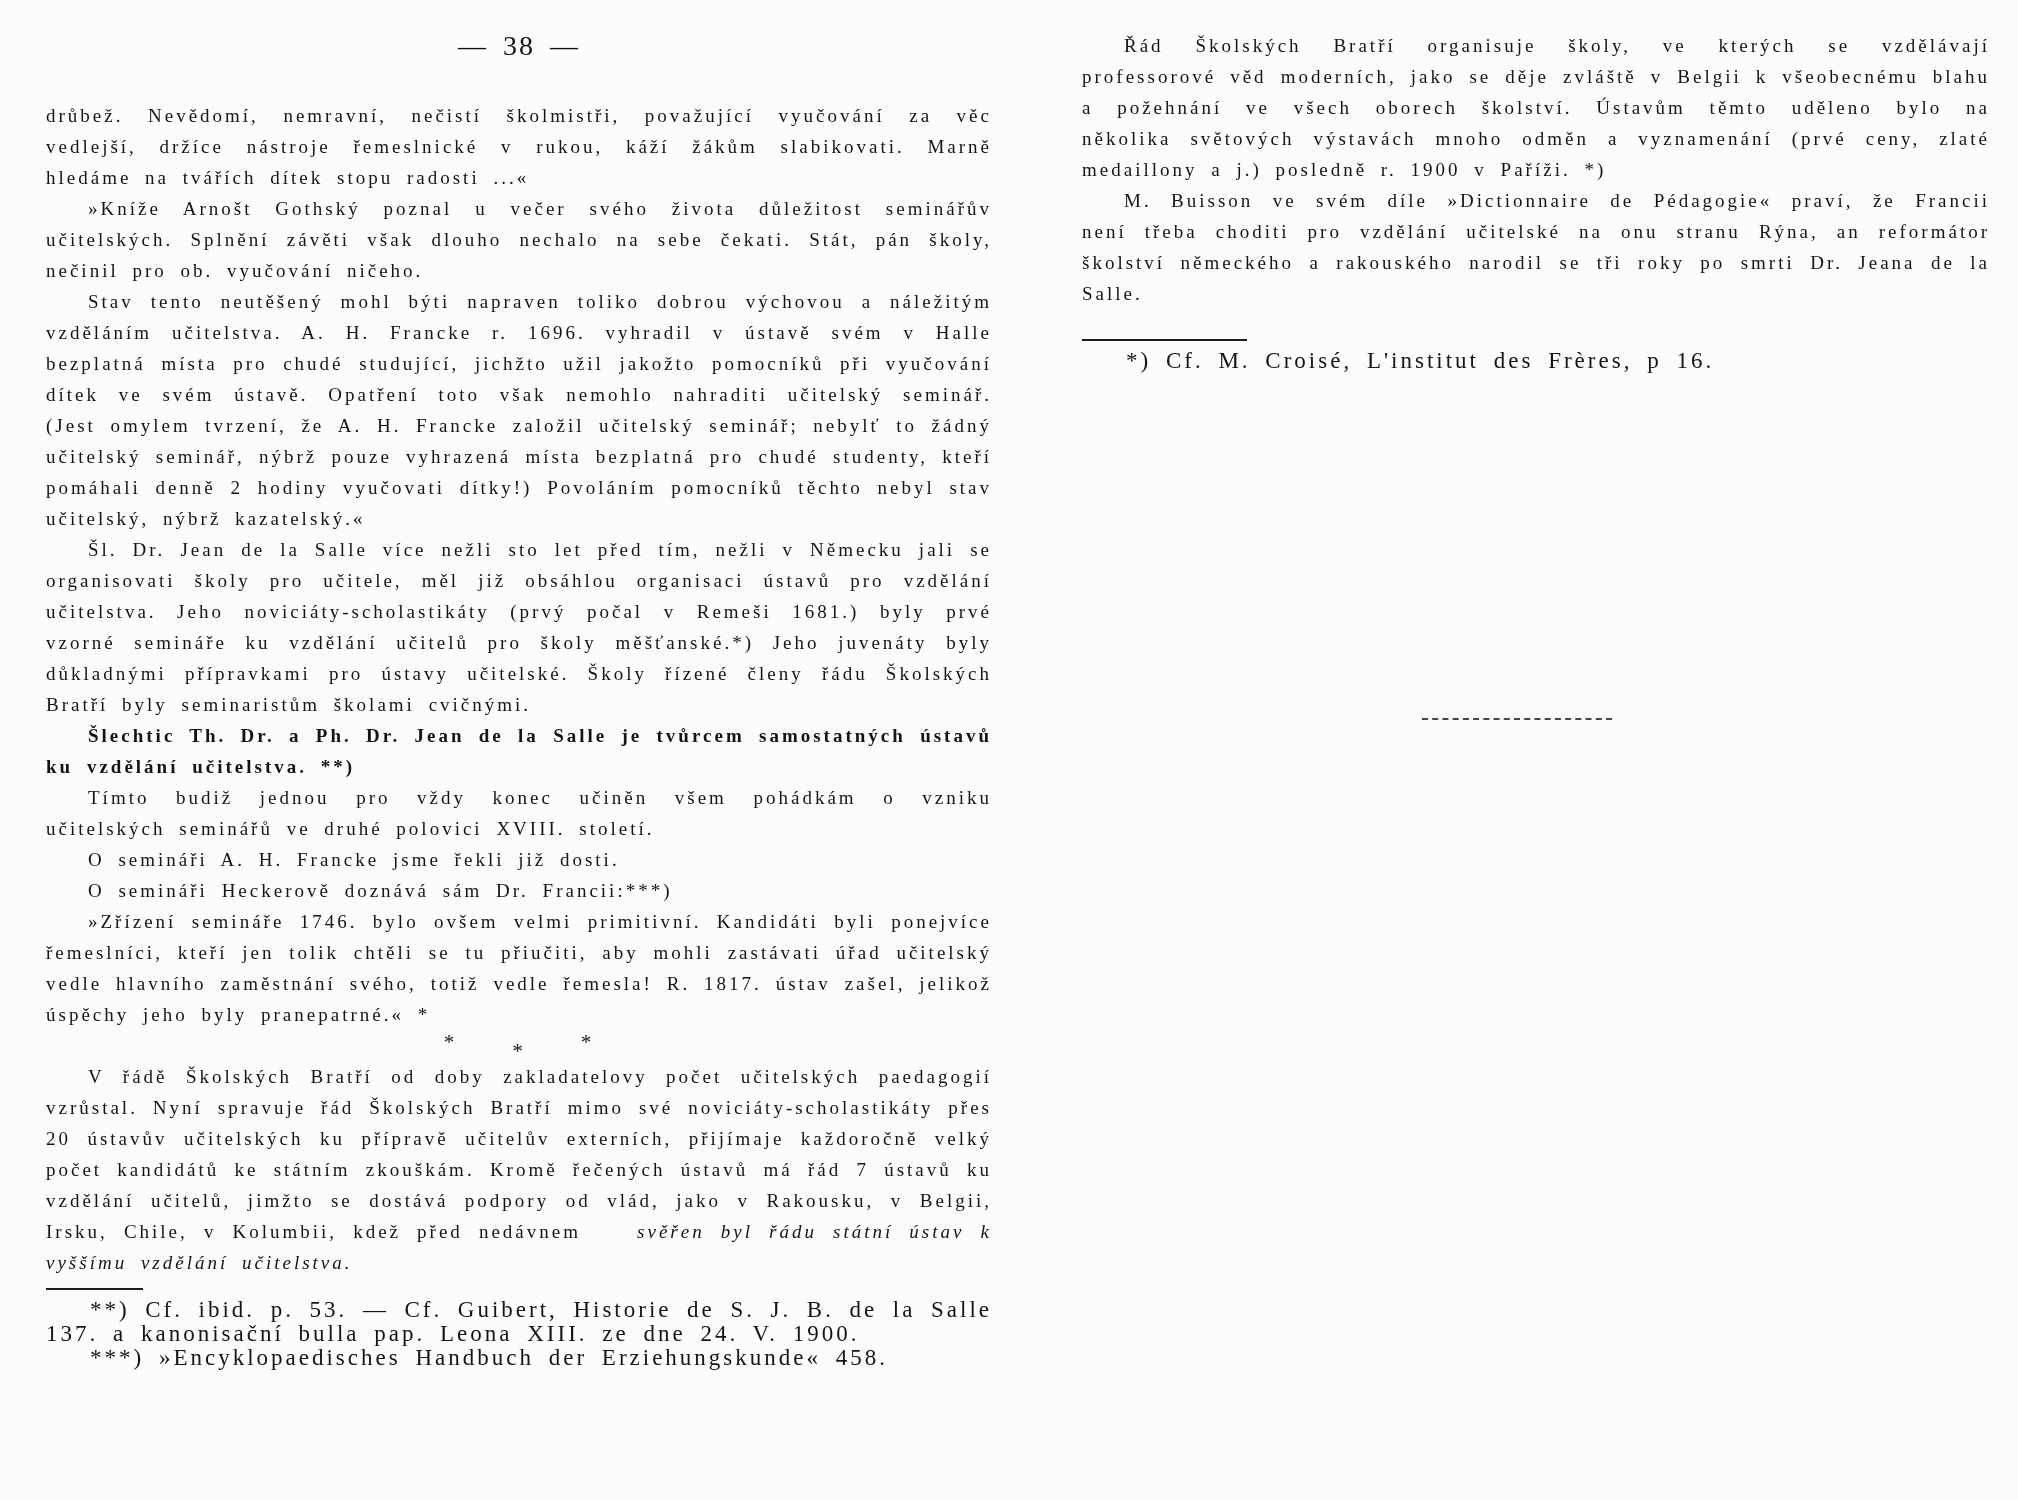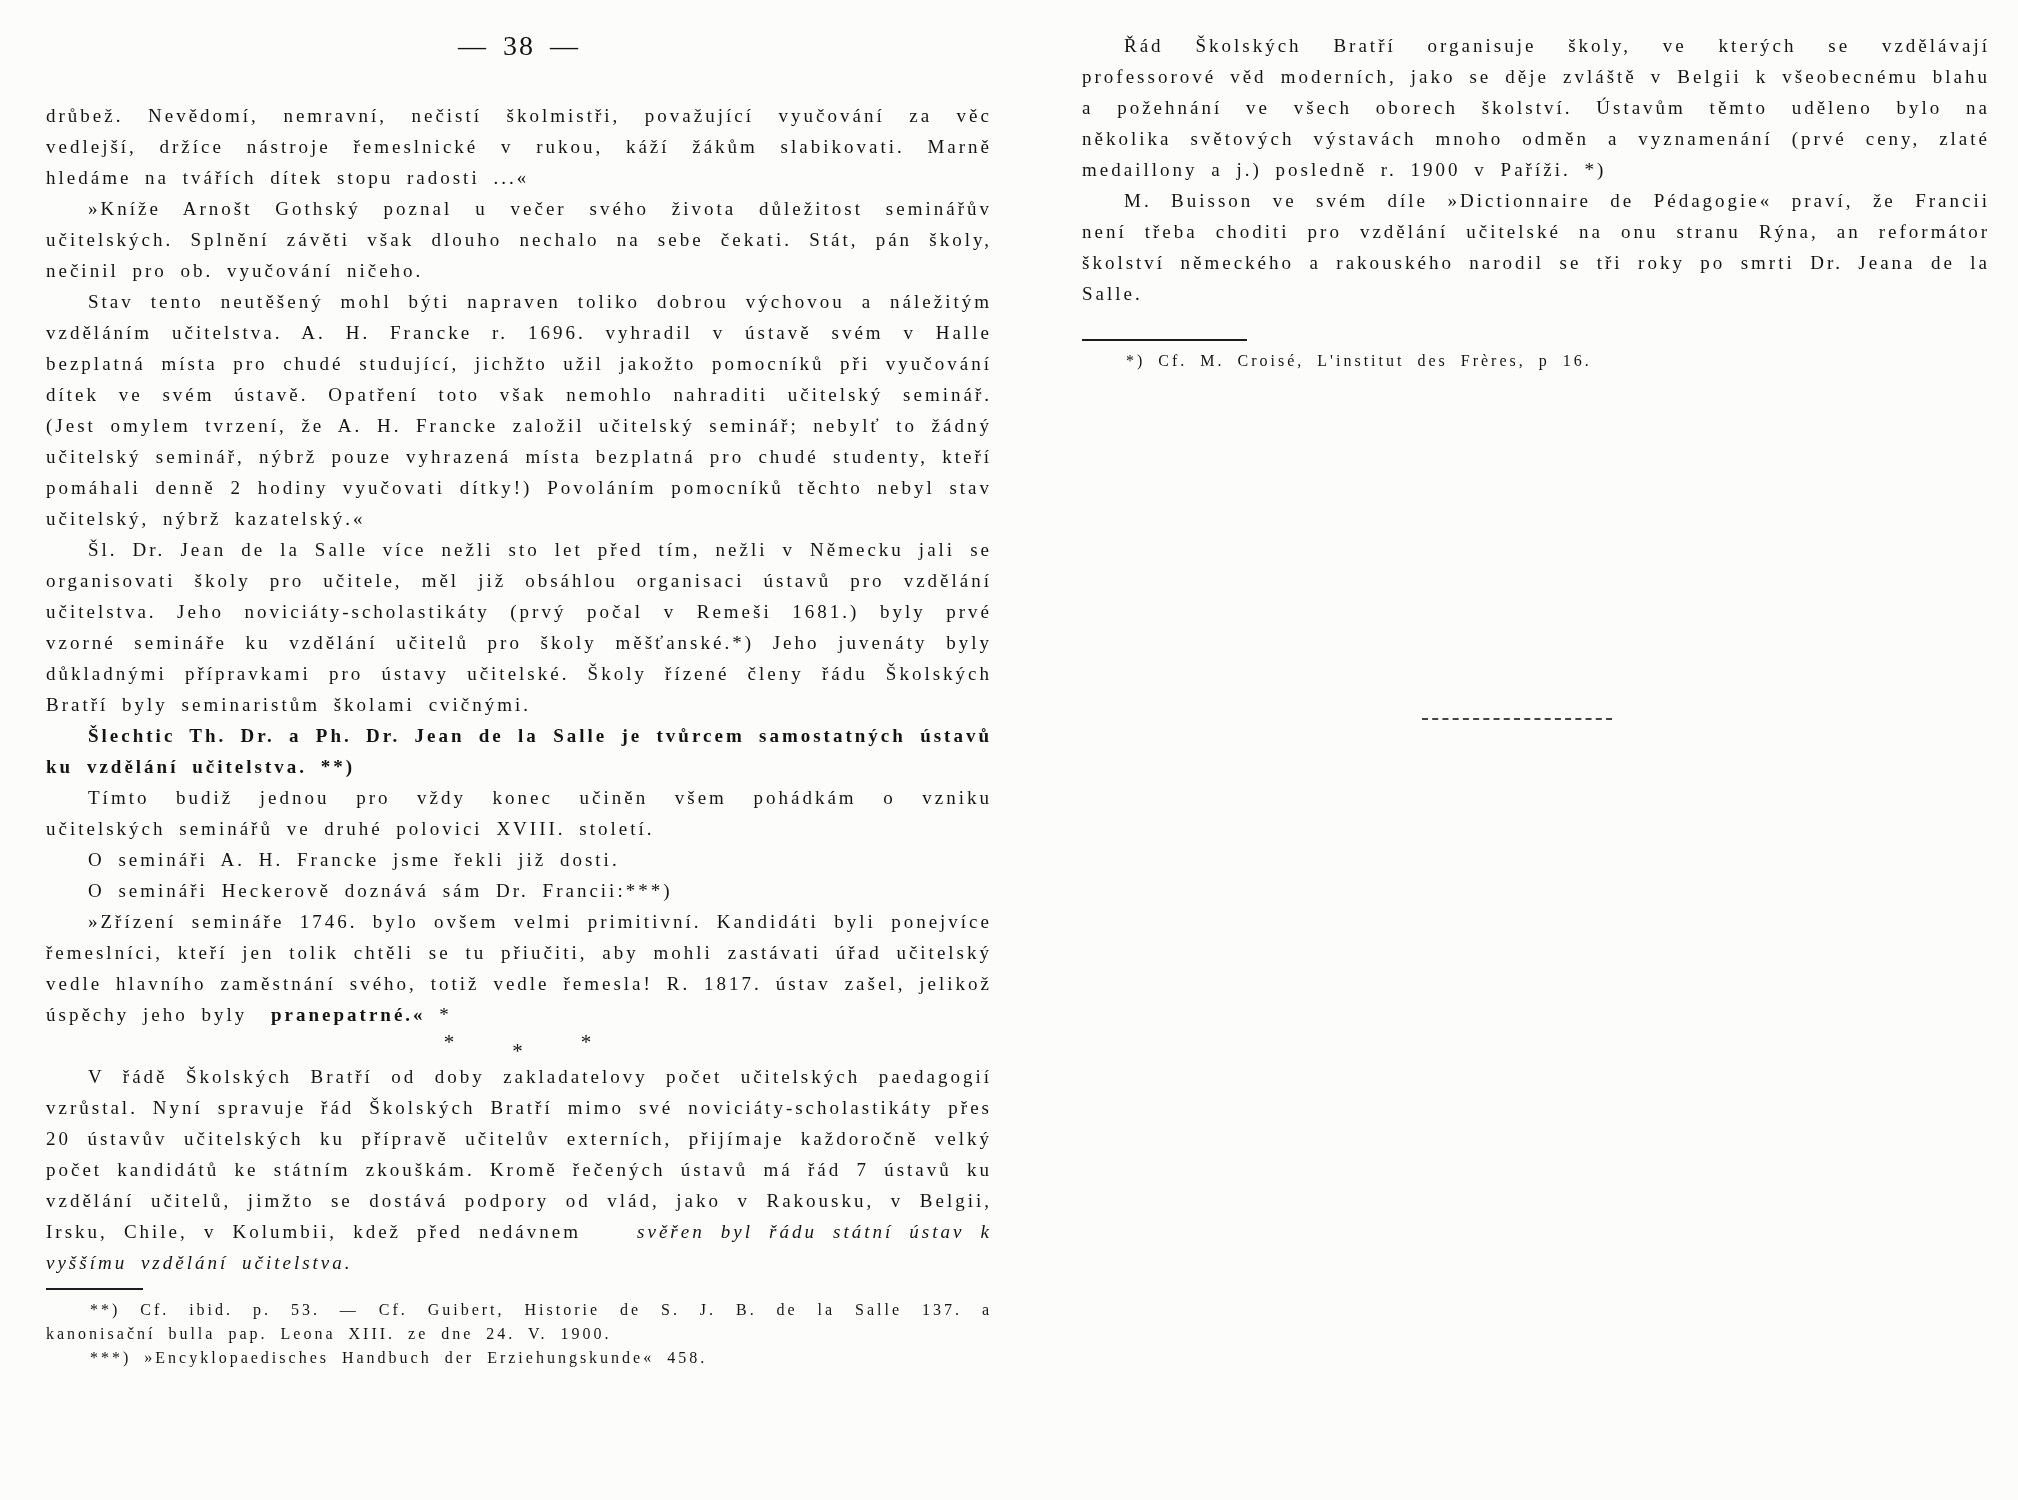--- a/index.html
+++ b/index.html
@@ -26,34 +26,34 @@
   .para {
     font-size:19px;
     line-height:31px;
     text-align:justify;
     text-indent:42px;
   }
   .para.no-indent { text-indent:0; }
   .para-bold { font-weight:700; }
 
   .spread { letter-spacing:3px; word-spacing:6px; }
-  .bold   { font-weight:700;margin-left:10px; }
+  .bold   { font-weight:400; }
   .italic { font-style:italic;margin-left:40px; }
 
   .ast-row {
     display:flex;
     justify-content:center;
     gap:55px;
     height:31px;
     font-size:21px;
     line-height:24px;
   }
   .ast-row .mid { transform:translateY(9px); }
 
-  .footnotes { margin-top:10px; font-size:16px; line-height:24px; }
+  .footnotes { margin-top:10px; font-size:23px; line-height:24px; }
   .footnotes-right { margin-top:30px; }
   .fn-rule {
     width:97px;
     border-top:2px solid #1c1c1c;
     margin:8px 0 8px 0;
   }
   .fn-rule-right { width:165px; }
   .fn { text-align:justify; text-indent:44px; }
 
   .section-divider {

